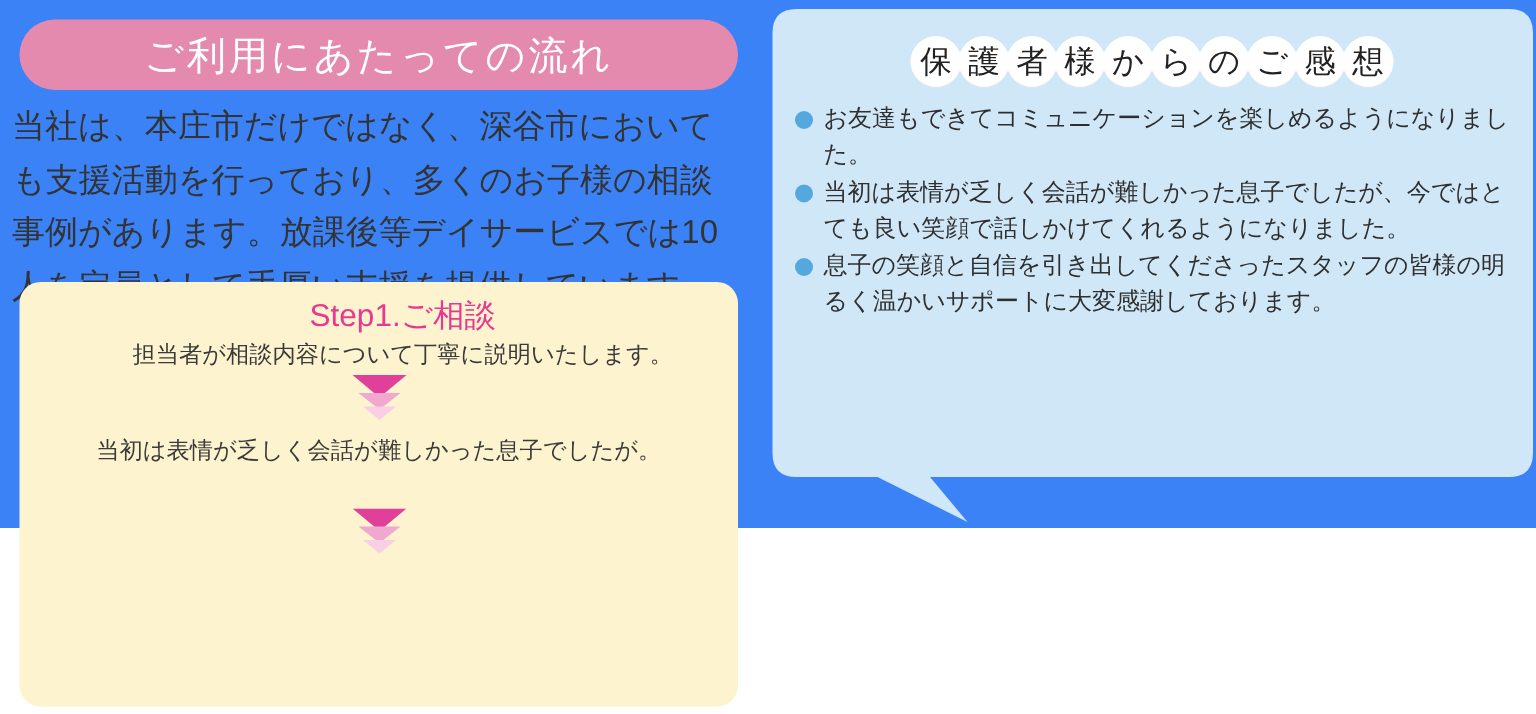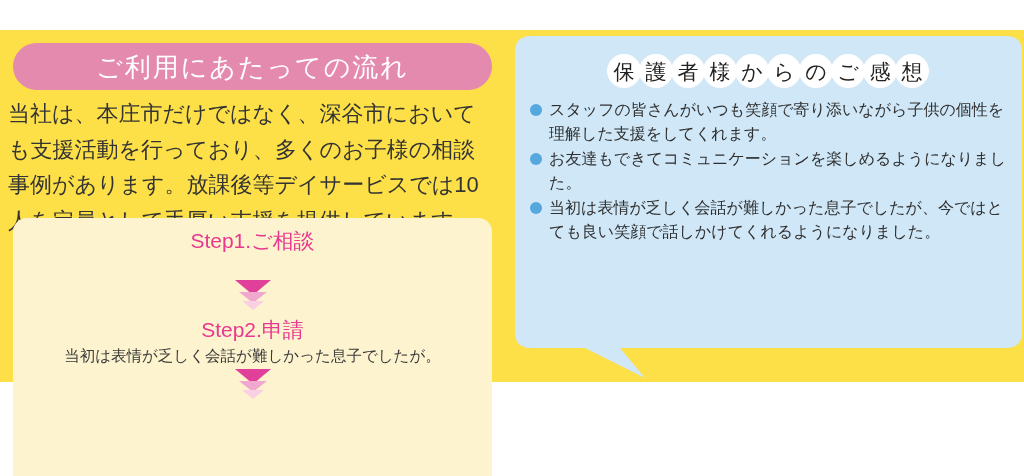--- a/index.html
+++ b/index.html
@@ -5,21 +5,21 @@
   html, body {
     margin: 0; padding: 0;
     width: 1024px; height: 476px;
     background: #ffffff;
     overflow: hidden;
   }
   body {
     font-family: "Liberation Sans", "DejaVu Sans", sans-serif;
     -webkit-font-smoothing: antialiased;
   }
-  .page { position: relative; width: 1024px; height: 352px; background: #fde047; margin-top: 30px; }
+  .page { position: relative; width: 1024px; height: 352px; background: #3b82f6; }
 
   
   .left-col { position: absolute; left: 0; top: 0; width: 500px; height: 476px; }
 
   .flow-header {
     position: absolute; left: 13px; top: 13px;
     width: 479px; height: 47px;
     background: #e58aaf;
     border-radius: 24px;
     display: flex; align-items: center; justify-content: center;
@@ -56,21 +56,21 @@
     line-height: 1.2;
     letter-spacing: 0px;
   }
   .step-desc {
     color: #3a3a3a;
     font-size: 15.5px;
     line-height: 1.45;
     margin-top: 3px;
   }
 
-  .step1 { position: absolute; left: 0; top: 10px; }
+  .step1 { position: absolute; left: 16px; top: 10px; }
   .step2 { position: absolute; left: 0; top: 99px; }
   .step3 { position: absolute; left: 0; top: 188px; }
 
   
   .arrow { position: absolute; left: 0; width: 100%; display: flex; justify-content: center; }
   .arrow1 { top: 62px; }
   .arrow2 { top: 151px; }
   .arrow svg { display: block; }
 
   
@@ -125,32 +125,32 @@
     <div class="flow-header">
       <span class="flow-header-text">ご利用にあたっての流れ</span>
     </div>
 
     <div class="intro-text">当社は、本庄市だけではなく、深谷市においても支援活動を行っており、多くのお子様の相談事例があります。放課後等デイサービスでは10人を定員として手厚い支援を提供しています。</div>
 
     <div class="steps-box">
 
       <div class="step step1">
         <div class="step-title">Step1.ご相談</div>
+        <div class="step-desc">担当者が相談内容について丁寧に説明いたします。</div>
       </div>
 
       <div class="arrow arrow1">
         <svg width="46" height="30" viewBox="0 0 46 30">
           <polygon points="5,0 41,0 23,15" fill="#e0409a"></polygon>
           <polygon points="9,12 37,12 23,23" fill="#f0a8cf"></polygon>
           <polygon points="12,21 34,21 23,30" fill="#f8cfe3"></polygon>
         </svg>
       </div>
 
       <div class="step step2">
-        <div class="step-title">Step2.申請</div>
         <div class="step-desc">当初は表情が乏しく会話が難しかった息子でしたが。</div>
       </div>
 
       <div class="arrow arrow2">
         <svg width="46" height="30" viewBox="0 0 46 30">
           <polygon points="5,0 41,0 23,15" fill="#e0409a"></polygon>
           <polygon points="9,12 37,12 23,23" fill="#f0a8cf"></polygon>
           <polygon points="12,21 34,21 23,30" fill="#f8cfe3"></polygon>
         </svg>
       </div>
@@ -177,19 +177,19 @@
         <div class="chip">様</div>
         <div class="chip">か</div>
         <div class="chip">ら</div>
         <div class="chip">の</div>
         <div class="chip">ご</div>
         <div class="chip">感</div>
         <div class="chip">想</div>
       </div>
 
     <div class="voice-list">
-        <div class="voice-item"><span class="voice-bullet"></span><span>スタッフの皆さんがいつも笑顔で寄り添いながら子供の個性を理解した支援をしてくれます。</span></div>
         <div class="voice-item"><span class="voice-bullet"></span><span>お友達もできてコミュニケーションを楽しめるようになりました。</span></div>
         <div class="voice-item"><span class="voice-bullet"></span><span>当初は表情が乏しく会話が難しかった息子でしたが、今ではとても良い笑顔で話しかけてくれるようになりました。</span></div>
+        <div class="voice-item"><span class="voice-bullet"></span><span>息子の笑顔と自信を引き出してくださったスタッフの皆様の明るく温かいサポートに大変感謝しております。</span></div>
       </div>
 
   </div>
 </div>
 
 </body></html>

